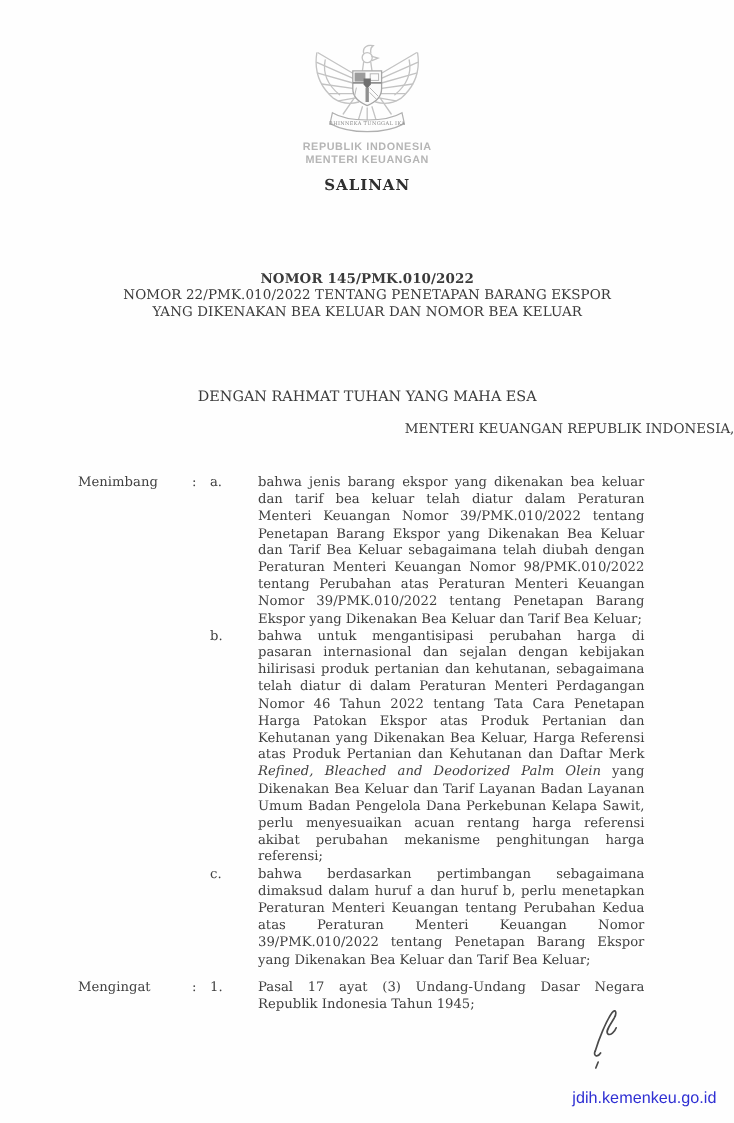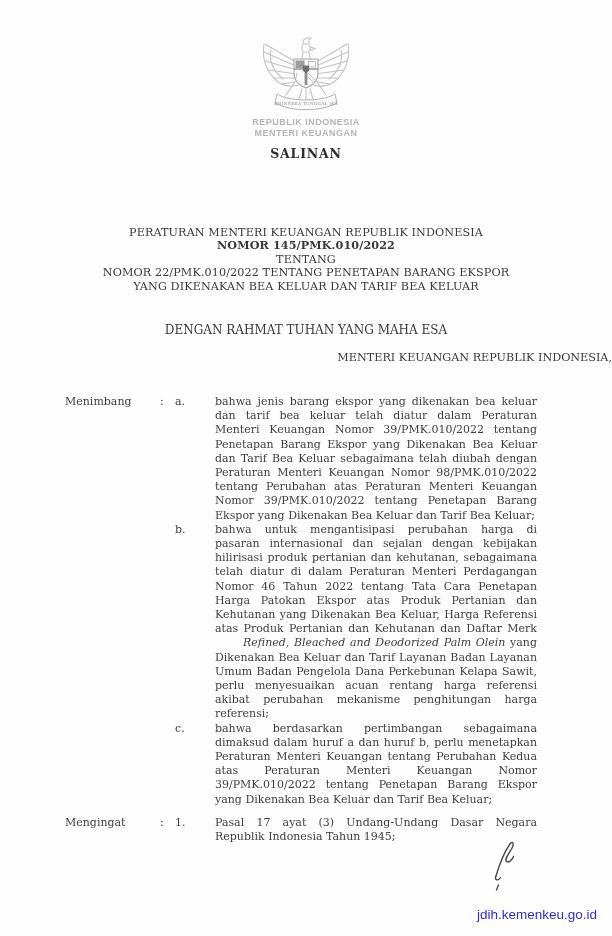--- a/index.html
+++ b/index.html
@@ -54,21 +54,21 @@
     font-size: 11px; line-height: 14.2px; color: #3f3f3f;
   }
   .clause-row { display: flex; align-items: flex-start; }
   .clause-row.mengingat { margin-top: 9px; }
   .clause-label { width: 95px; flex: 0 0 95px; }
   .clause-sep   { width: 15px; flex: 0 0 15px; }
   .clause-items { flex: 1; }
   .clause-item  { display: flex; align-items: flex-start; }
   .item-marker  { width: 40px; flex: 0 0 40px; }
   .item-text    { flex: 1; text-align: justify; }
-  .item-text em { font-style: italic; margin-left: 28px; }
+  .item-text em { font-style: italic; }
 
   
   .paraf { position: absolute; left: 487px; top: 840px; width: 32px; height: 52px; }
 
   
   .footer-link {
     position: absolute; top: 907px; right: 15px;
     font-family: "Liberation Sans", sans-serif;
     font-size: 13.5px; color: #2f2fd3;
     text-decoration: none; cursor: pointer; text-align: right;
@@ -128,25 +128,23 @@
   </div>
 
   <div class="letterhead">
     <div>REPUBLIK INDONESIA</div>
     <div>MENTERI KEUANGAN</div>
   </div>
 
   <div class="copy-stamp">SALINAN</div>
 
   <div class="title-block">
-    <div class="title-line">PERATURAN MENTERI KEUANGAN REPUBLIK INDONESIA</div>
     <div class="title-line bold">NOMOR 145/PMK.010/2022</div>
-    <div class="title-line">TENTANG</div>
     <div class="title-line">NOMOR 22/PMK.010/2022 TENTANG PENETAPAN BARANG EKSPOR</div>
-    <div class="title-line">YANG DIKENAKAN BEA KELUAR DAN TARIF BEA KELUAR</div>
+    <div class="title-line">YANG DIKENAKAN BEA KELUAR DAN NOMOR BEA KELUAR</div>
   </div>
 
   <div class="invocation">DENGAN RAHMAT TUHAN YANG MAHA ESA</div>
   <div class="issuer">MENTERI KEUANGAN REPUBLIK INDONESIA,</div>
 
   <div class="preamble">
 
     <div class="clause-row">
       <div class="clause-label">Menimbang</div>
       <div class="clause-sep">:</div>

